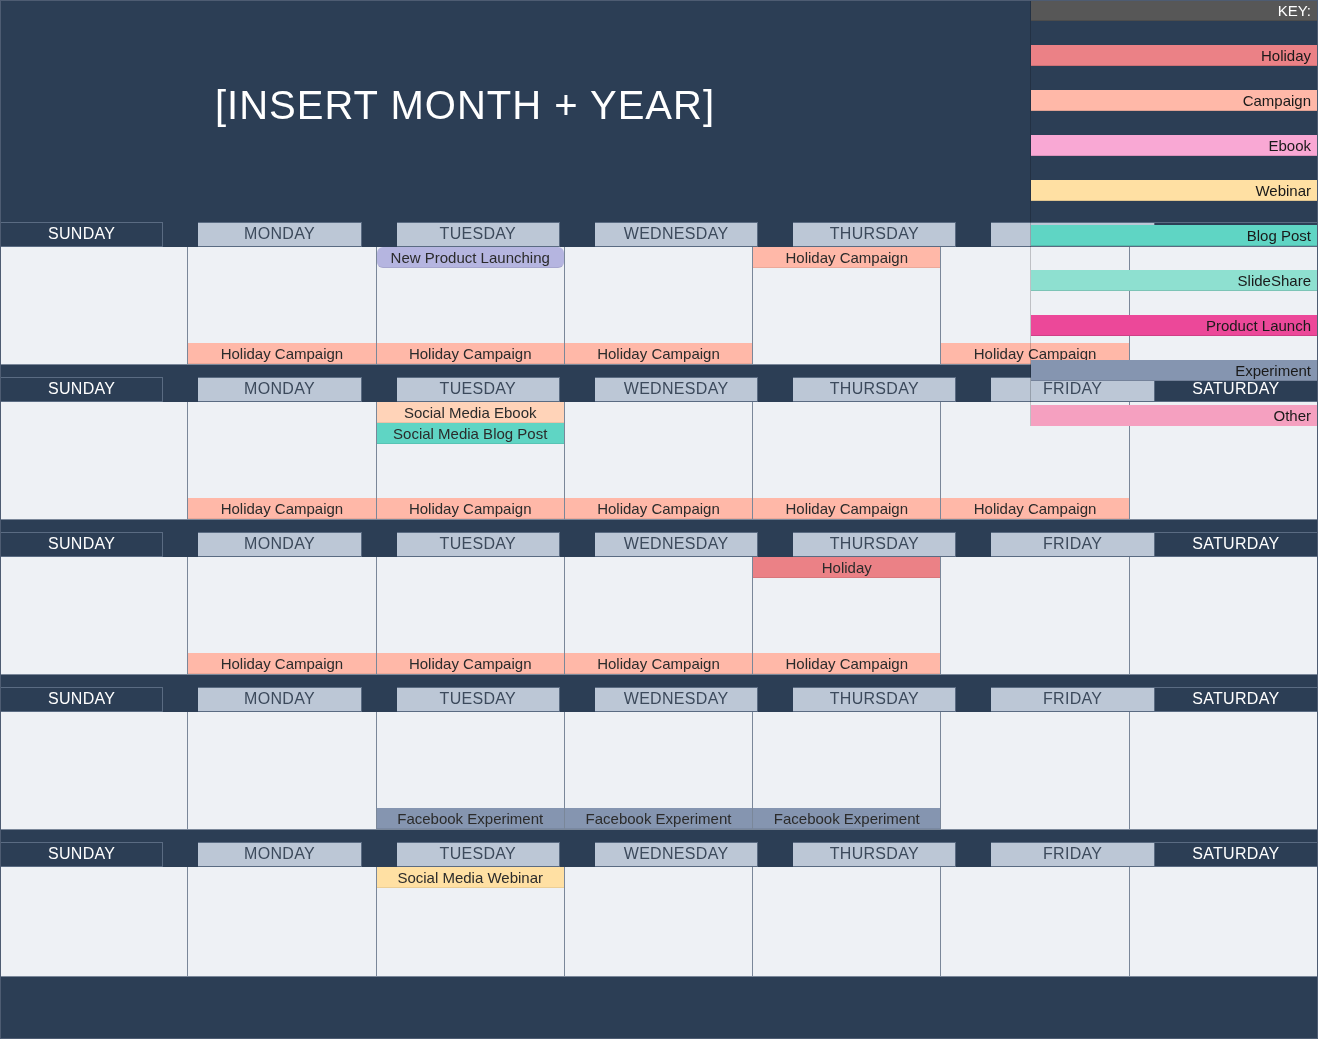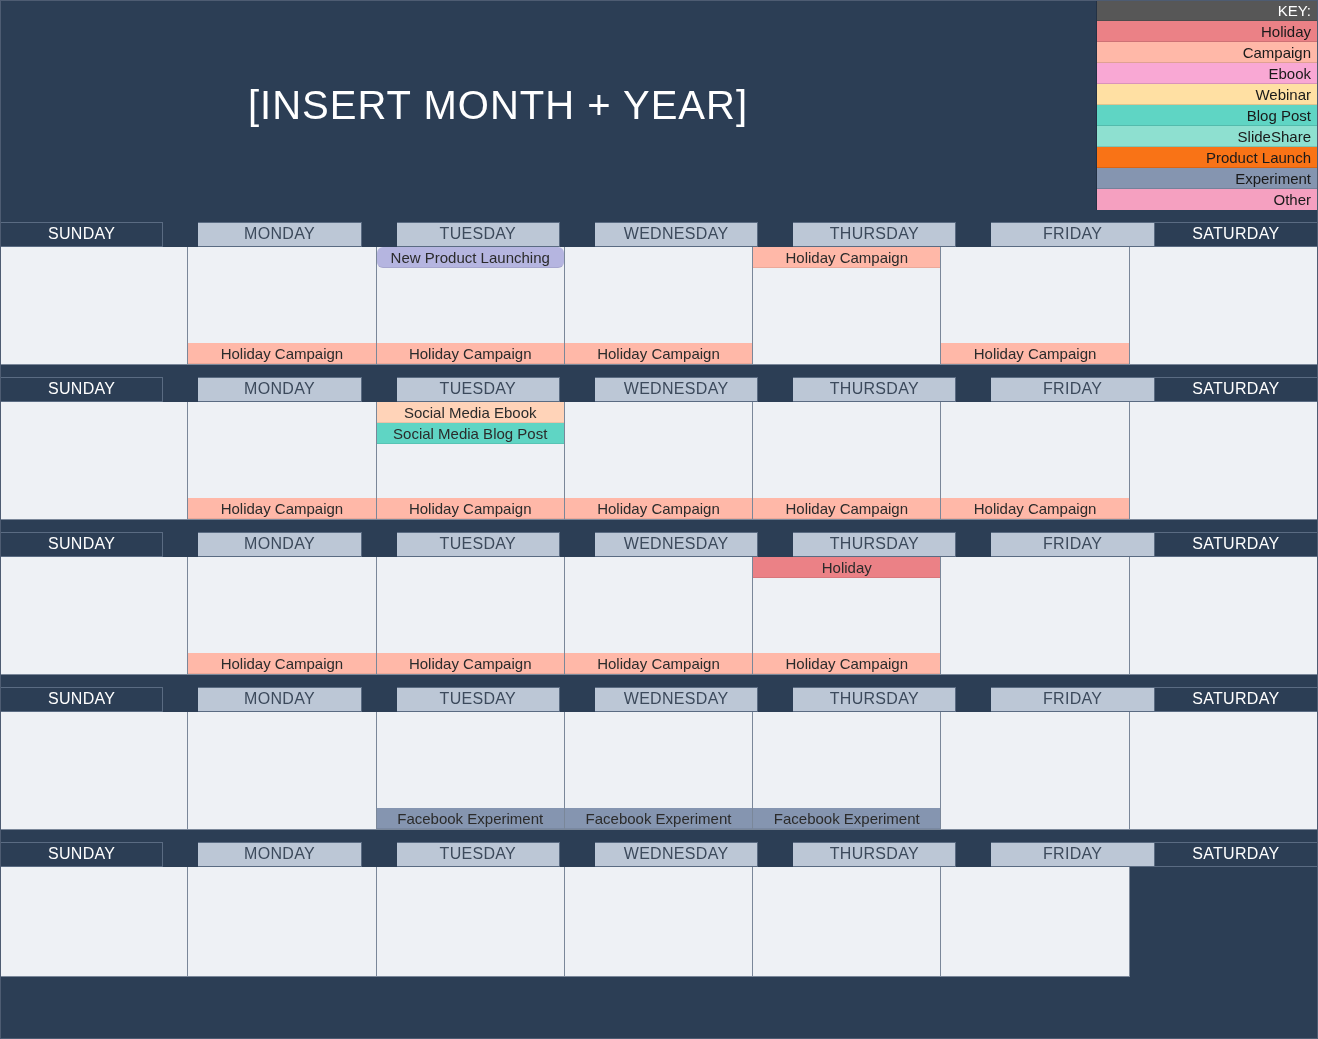--- a/index.html
+++ b/index.html
@@ -39,44 +39,45 @@
   .title {
     color: #fff;
     font-size: 40px;
     font-weight: 300;
     letter-spacing: 1px;
     padding-right: 100px;
   }
 
   
   .legend {
-    width: 222px;
+    width: 288px;
     display: flex;
     flex-direction: column;
     font-size: 15px;
     color: #1a1a1a;
     border-left: 1px solid rgba(0,0,0,0.2);
+    gap: 24px;
   }
   .legend-row {
     height: 21px;
     line-height: 21px;
     text-align: right;
     padding: 0 6px 0 0;
     border-bottom: 1px solid rgba(0,0,0,0.12);
     border-right: 1px solid rgba(0,0,0,0.18);
   }
   .legend-row:last-child { border-bottom: none; }
   .legend-key-header  { background:#575757; color:#fff; font-weight:400; }
   .legend-holiday     { background:#eb8186; }
   .legend-campaign    { background:#ffb8a8; }
   .legend-ebook       { background:#f9a8d4; }
   .legend-webinar     { background:#ffe0a3; }
   .legend-blogpost    { background:#5fd5c4; }
   .legend-slideshare  { background:#8ee0d0; }
-  .legend-productlaunch{ background:#f97316; }
+  .legend-productlaunch{ background:#ec4899; }
   .legend-experiment  { background:#8595b0; }
   .legend-other       { background:#f5a0c0; }
 
   
   .calendar {
     display: flex;
     flex-direction: column;
   }
   .week {
     display: flex;
@@ -395,20 +396,26 @@
         <div class="day-body-row">
           <div class="day-cell">
             <div class="event-stack-top"></div>
             <div class="event-stack-bottom"></div>
           </div>
           <div class="day-cell">
             <div class="event-stack-top"></div>
             <div class="event-stack-bottom"></div>
           </div>
           <div class="day-cell">
+            <div class="event-stack-top">
+              <div class="event ev-webinar">Social Media Webinar</div>
+            </div>
+            <div class="event-stack-bottom"></div>
+          </div>
+          <div class="day-cell">
             <div class="event-stack-top"></div>
             <div class="event-stack-bottom"></div>
           </div>
           <div class="day-cell">
             <div class="event-stack-top"></div>
             <div class="event-stack-bottom"></div>
           </div>
           <div class="day-cell">
             <div class="event-stack-top"></div>
             <div class="event-stack-bottom"></div>

